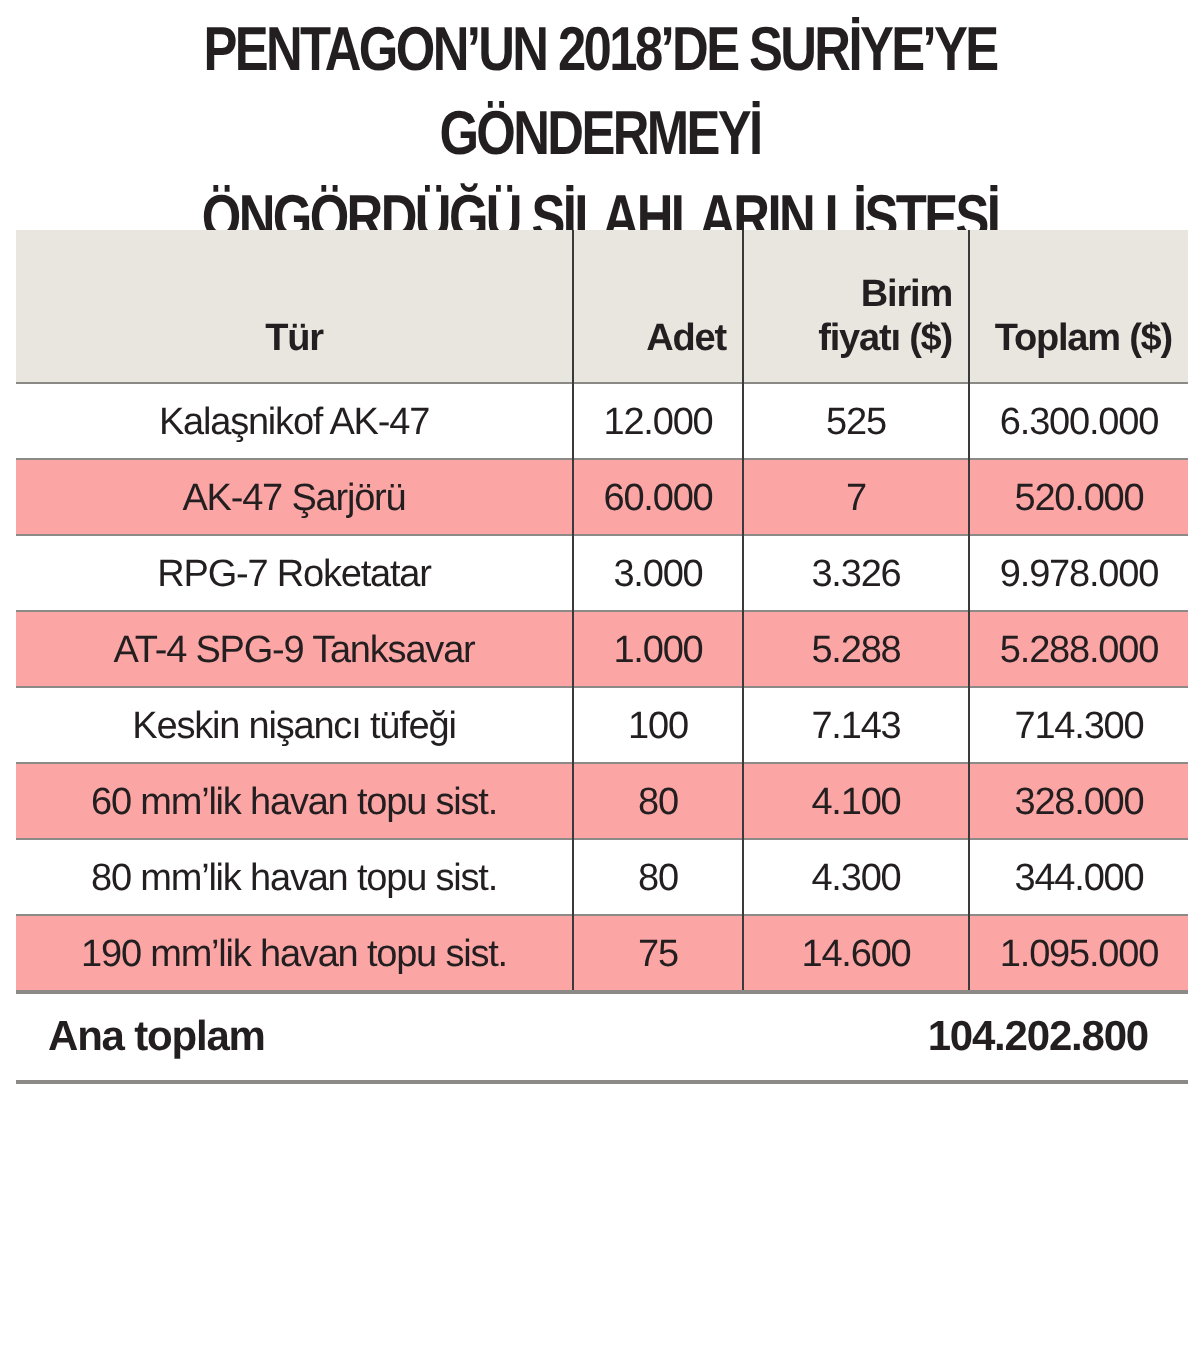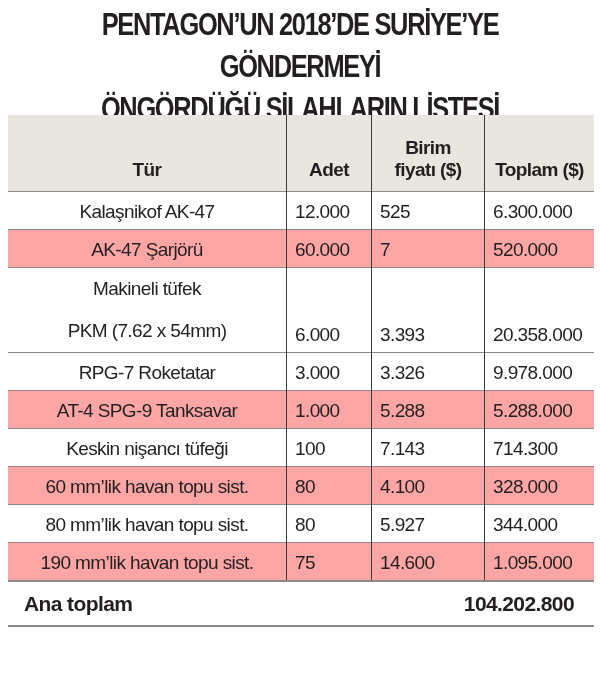--- a/index.html
+++ b/index.html
@@ -2,27 +2,27 @@
 <html><head>
 <meta charset="utf-8">
 <style>
   html, body { margin:0; padding:0; background:#ffffff; }
   body { width:600px; height:674px; overflow:hidden; position:relative; font-family:"Liberation Sans", sans-serif; color:#231f20; }
   .title { position:absolute; left:0; top:4px; width:600px; text-align:center; font-family:"Liberation Sans", sans-serif; font-weight:bold; font-size:31px; line-height:42px; letter-spacing:-1.6px; transform:scaleX(0.82); transform-origin:center top; color:#231f20; }
   .table { position:absolute; left:8px; top:115px; width:586px; border-collapse:collapse; }
   .table td, .table th { padding:0 8px; font-size:19px; letter-spacing:-0.6px; vertical-align:bottom; }
   .hdr th { background:#e9e5df; font-weight:bold; height:66px; padding-bottom:10px; line-height:22px; }
   .hdr th.c1 { text-align:center; }
-  .hdr th.num { text-align:center; }
-  .hdr th.c3 { text-align:center; }
+  .hdr th.num { text-align:right; }
+  .hdr th.c3 { text-align:right; }
   .c2, .c3, .c4 { border-left:1.5px solid #3a3a3a; }
   .row td { height:37px; border-top:1.5px solid #8c8a87; line-height:34px; }
   .row.tall td { height:84px; }
   .row td.c1 { text-align:center; }
-  .row td.num { text-align:left; }
+  .row td.num { text-align:center; }
   .row.shade td { background:#fca5a5; }
   .name-line { display:block; line-height:42px; }
   .total td { height:43px; font-weight:bold; font-size:21px; border-top:2px solid #8c8a87; border-bottom:2px solid #8c8a87; vertical-align:middle; }
   .total td.c1 { padding-left:16px; text-align:left; }
   .total td.num { text-align:right; padding-right:20px; }
 </style>
 </head>
 <body>
 
 <div class="title">
@@ -44,29 +44,20 @@
     <td class="c2 num">12.000</td>
     <td class="c3 num">525</td>
     <td class="c4 num">6.300.000</td>
   </tr>
   <tr class="row shade">
     <td class="c1">AK-47 Şarjörü</td>
     <td class="c2 num">60.000</td>
     <td class="c3 num">7</td>
     <td class="c4 num">520.000</td>
   </tr>
-  <tr class="row tall">
-    <td class="c1">
-          <span class="name-line">Makineli tüfek</span>
-          <span class="name-line">PKM (7.62 x 54mm)</span>
-        </td>
-    <td class="c2 num">6.000</td>
-    <td class="c3 num">3.393</td>
-    <td class="c4 num">20.358.000</td>
-  </tr>
   <tr class="row">
     <td class="c1">RPG-7 Roketatar</td>
     <td class="c2 num">3.000</td>
     <td class="c3 num">3.326</td>
     <td class="c4 num">9.978.000</td>
   </tr>
   <tr class="row shade">
     <td class="c1">AT-4 SPG-9 Tanksavar</td>
     <td class="c2 num">1.000</td>
     <td class="c3 num">5.288</td>
@@ -80,21 +71,21 @@
   </tr>
   <tr class="row shade">
     <td class="c1">60 mm’lik havan topu sist.</td>
     <td class="c2 num">80</td>
     <td class="c3 num">4.100</td>
     <td class="c4 num">328.000</td>
   </tr>
   <tr class="row">
     <td class="c1">80 mm’lik havan topu sist.</td>
     <td class="c2 num">80</td>
-    <td class="c3 num">5.927</td>
+    <td class="c3 num">4.300</td>
     <td class="c4 num">344.000</td>
   </tr>
   <tr class="row shade">
     <td class="c1">190 mm’lik havan topu sist.</td>
     <td class="c2 num">75</td>
     <td class="c3 num">14.600</td>
     <td class="c4 num">1.095.000</td>
   </tr>
 
   <tr class="total">

